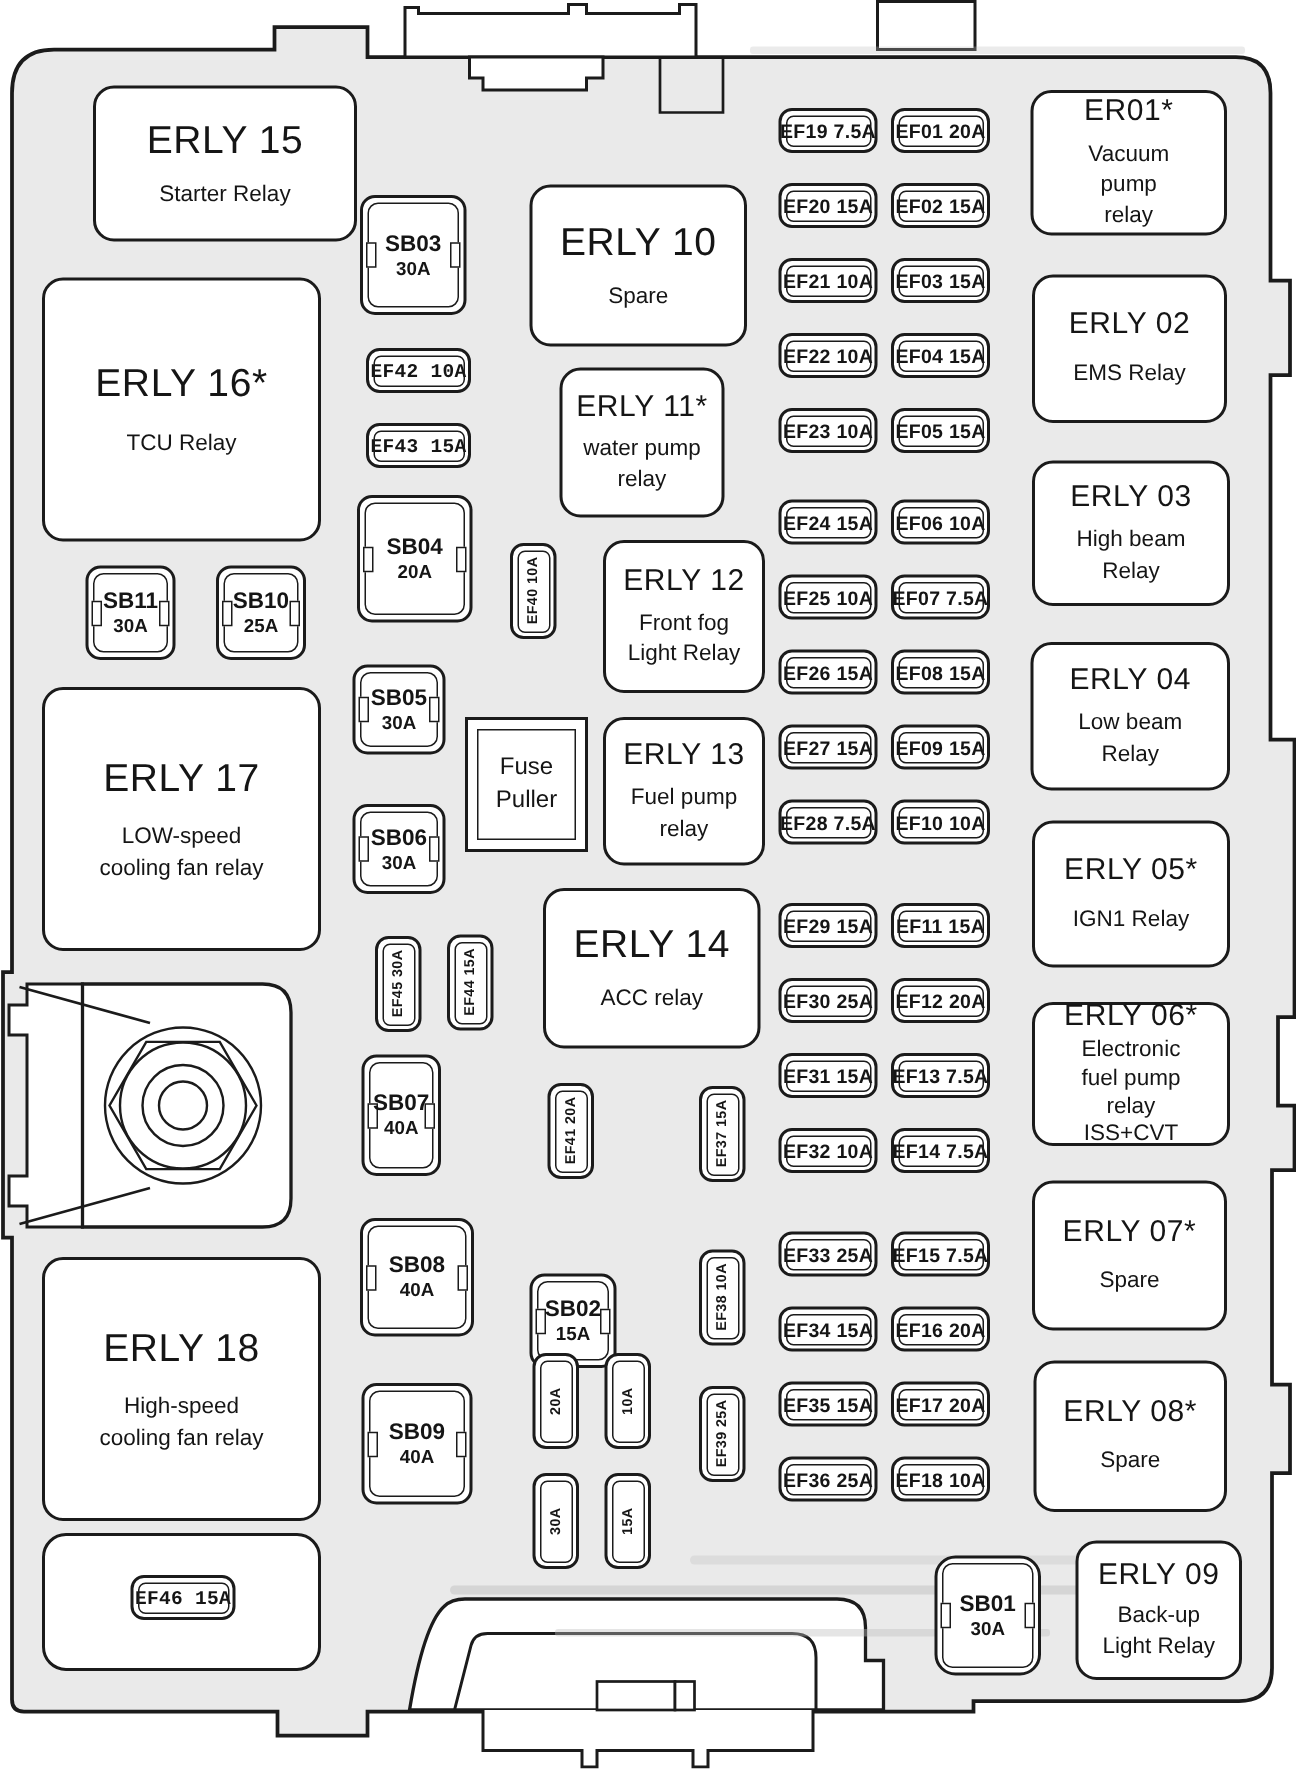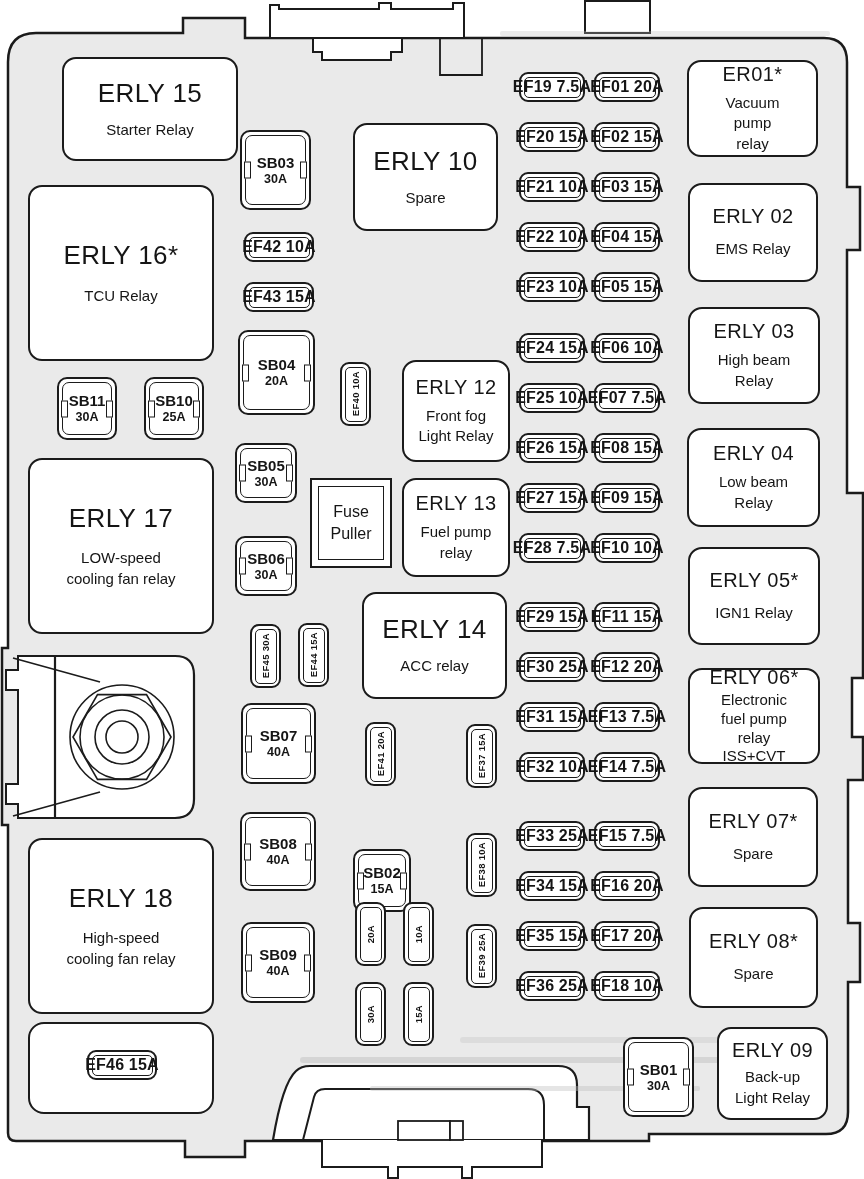--- a/index.html
+++ b/index.html
@@ -25,22 +25,22 @@
   .clip.l{left:2px;}.clip.r{right:2px;}
   .sqtxt{position:absolute;inset:0;display:flex;flex-direction:column;align-items:center;justify-content:center;font-weight:700;line-height:1.2;}
   .sqname{font-size:15px;}
   .sqamp{font-size:12.5px;}
   
   .pill{
     position:relative;width:66px;height:30px;background:#fff;border:2px solid #1b1b1b;border-radius:9px;
     box-sizing:border-box;display:flex;align-items:center;justify-content:center;flex:0 0 auto;
   }
   .pill::before{content:"";position:absolute;inset:2.5px;border:1.6px solid #1b1b1b;border-radius:5px;}
-  .ptxt{font-size:16px;font-weight:700;letter-spacing:.2px;white-space:nowrap;}
-  .abs{position:absolute;}
+  .ptxt{font-size:13px;font-weight:700;letter-spacing:.2px;white-space:nowrap;}
+  .abs{position:absolute;font-family:Liberation Mono, monospace;}
   
   .mini{
     position:absolute;width:31px;height:64px;background:#fff;border:2px solid #1b1b1b;border-radius:9px;
     box-sizing:border-box;display:flex;align-items:center;justify-content:center;
   }
   .mini::before{content:"";position:absolute;inset:2.5px;border:1.6px solid #1b1b1b;border-radius:5px;}
   .mtxt{writing-mode:vertical-rl;transform:rotate(180deg);font-size:9.5px;font-weight:700;letter-spacing:.3px;white-space:nowrap;}
   
   .fgroup{position:absolute;left:519px;display:flex;flex-direction:column;gap:20px;}
   .frow{display:flex;gap:9px;}
@@ -178,21 +178,21 @@
       <span class="sqname">SB06</span>
       <span class="sqamp">30A</span>
     </div>
   </div>
   <div class="mini" style="left:250px;top:624px;">
     <span class="mtxt">EF45 30A</span>
   </div>
   <div class="mini" style="left:298px;top:623px;">
     <span class="mtxt">EF44 15A</span>
   </div>
-  <div class="sq" style="left:241px;top:703px;width:75px;height:81px;">
+  <div class="sq" style="left:241px;top:703px;width:53px;height:81px;">
     <div class="sqin"></div>
     <i class="clip l"></i>
       <i class="clip r"></i>
     <div class="sqtxt">
       <span class="sqname">SB07</span>
       <span class="sqamp">40A</span>
     </div>
   </div>
   <div class="sq" style="left:240px;top:812px;width:76px;height:79px;">
     <div class="sqin"></div>
@@ -245,20 +245,24 @@
   <div class="mini" style="left:466px;top:833px;">
     <span class="mtxt">EF38 10A</span>
   </div>
   <div class="mini" style="left:466px;top:924px;">
     <span class="mtxt">EF39 25A</span>
   </div>
 
   <div class="relay big" style="left:353px;top:123px;width:145px;height:108px;">
     <div class="rtitle">ERLY 10</div>
     <div class="rsub">Spare</div>
+  </div>
+  <div class="relay" style="left:373px;top:245px;width:110px;height:100px;gap:6px;">
+    <div class="rtitle">ERLY 11*</div>
+    <div class="rsub" style="width:80px;">water pump relay</div>
   </div>
   <div class="relay" style="left:402px;top:360px;width:108px;height:102px;gap:7px;">
     <div class="rtitle">ERLY 12</div>
     <div class="rsub" style="width:76px;">Front fog Light Relay</div>
   </div>
   <div class="puller">
     <div class="pullertxt">
       <div>Fuse</div>
       <div>Puller</div>
     </div>
@@ -468,21 +472,21 @@
     <div class="rsub" style="width:68px;line-height:1.25;">Electronic fuel pump relay ISS+CVT</div>
   </div>
   <div class="relay" style="left:688px;top:787px;width:130px;height:100px;">
     <div class="rtitle">ERLY 07*</div>
     <div class="rsub">Spare</div>
   </div>
   <div class="relay" style="left:689px;top:907px;width:129px;height:101px;">
     <div class="rtitle">ERLY 08*</div>
     <div class="rsub">Spare</div>
   </div>
-  <div class="sq" style="left:623px;top:1037px;width:71px;height:80px;">
+  <div class="sq" style="left:623px;top:1037px;width:71px;height:80px;border-radius:14px;">
     <div class="sqin"></div>
     <i class="clip l"></i>
       <i class="clip r"></i>
     <div class="sqtxt">
       <span class="sqname">SB01</span>
       <span class="sqamp">30A</span>
     </div>
   </div>
   <div class="relay" style="left:717px;top:1027px;width:111px;height:93px;gap:5px;">
     <div class="rtitle">ERLY 09</div>

